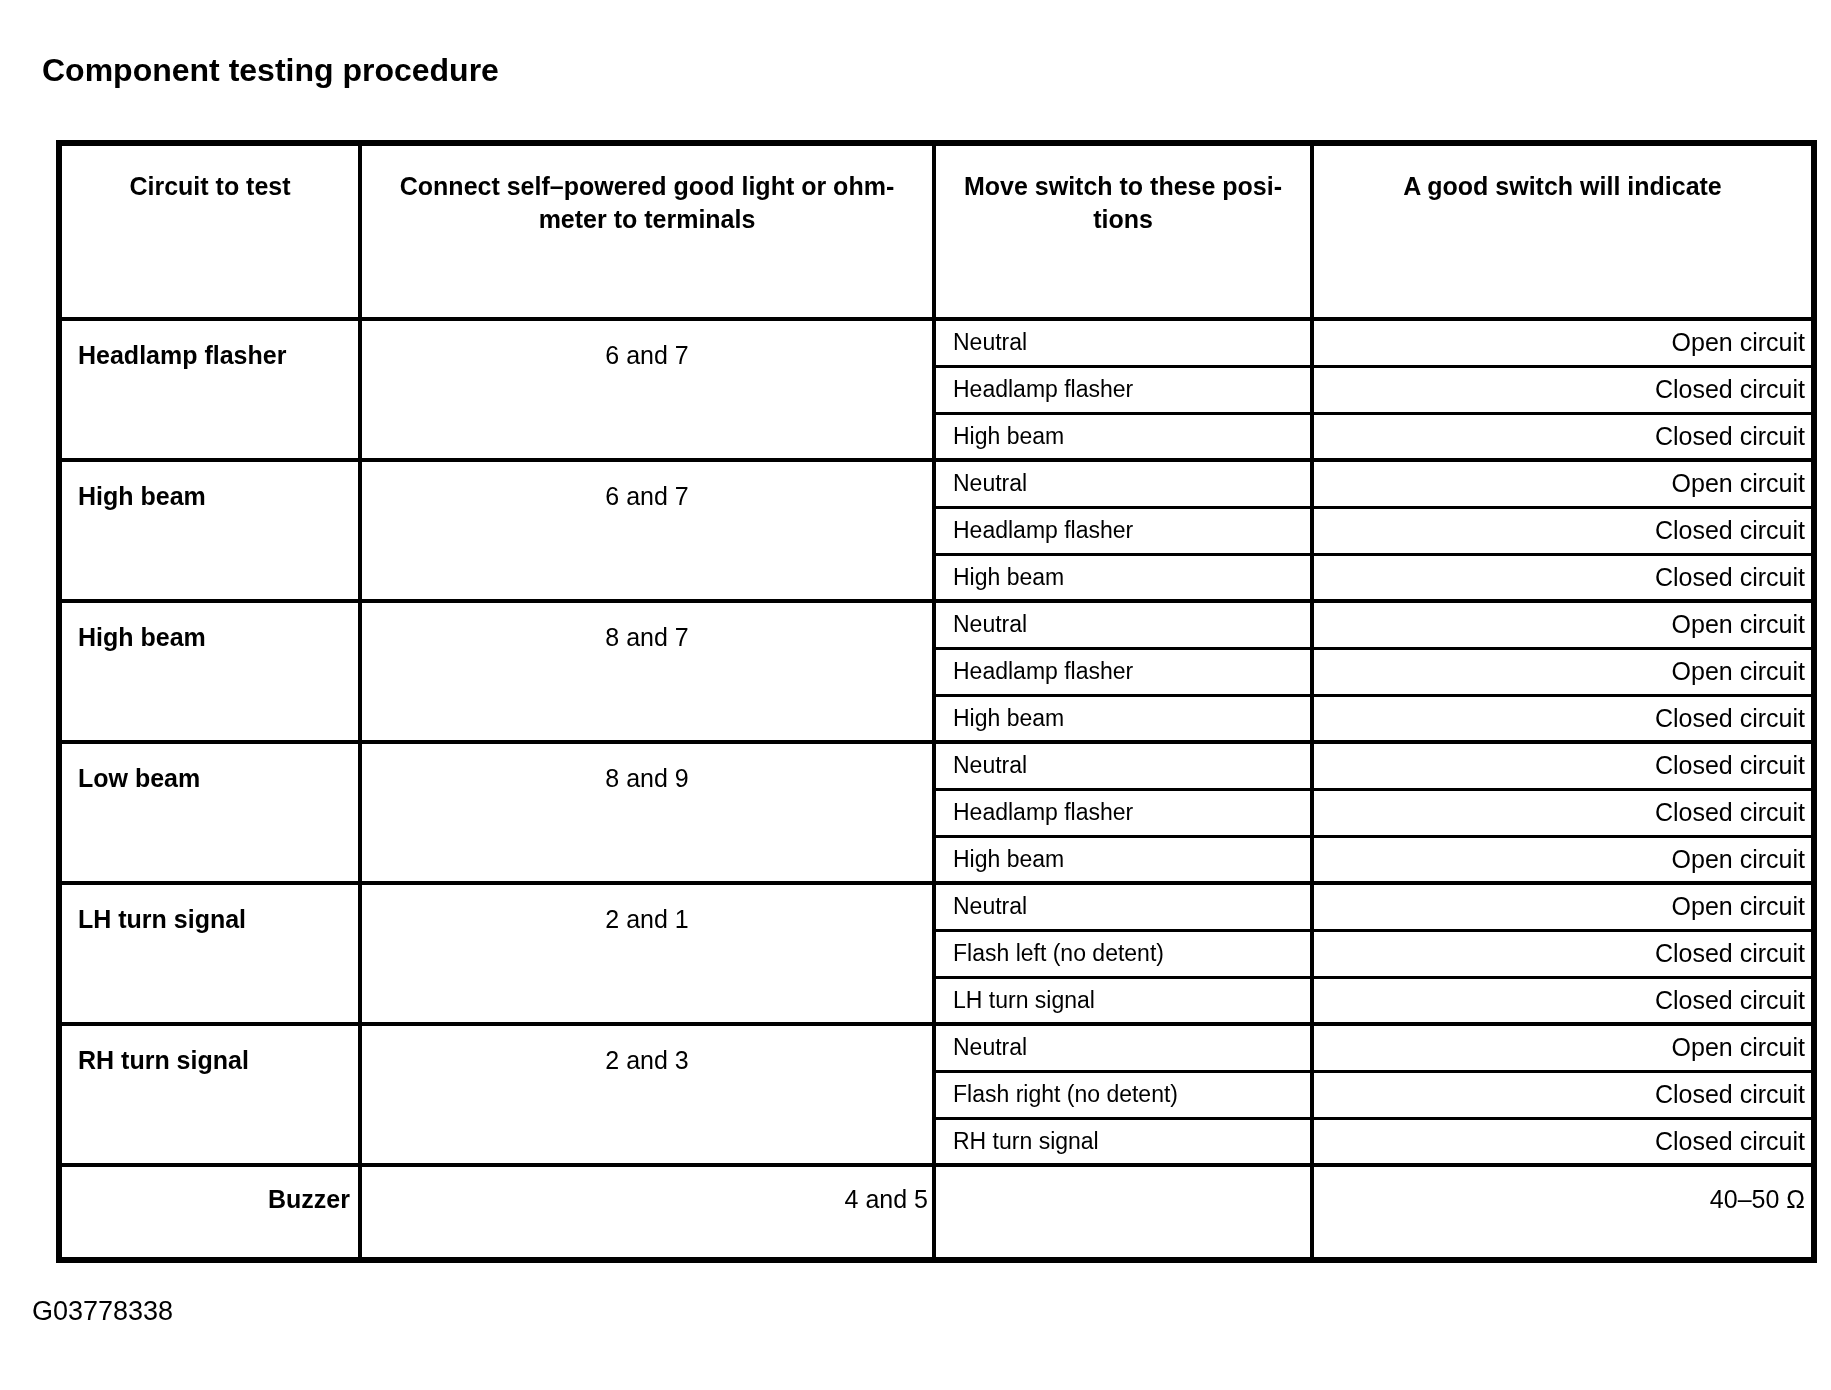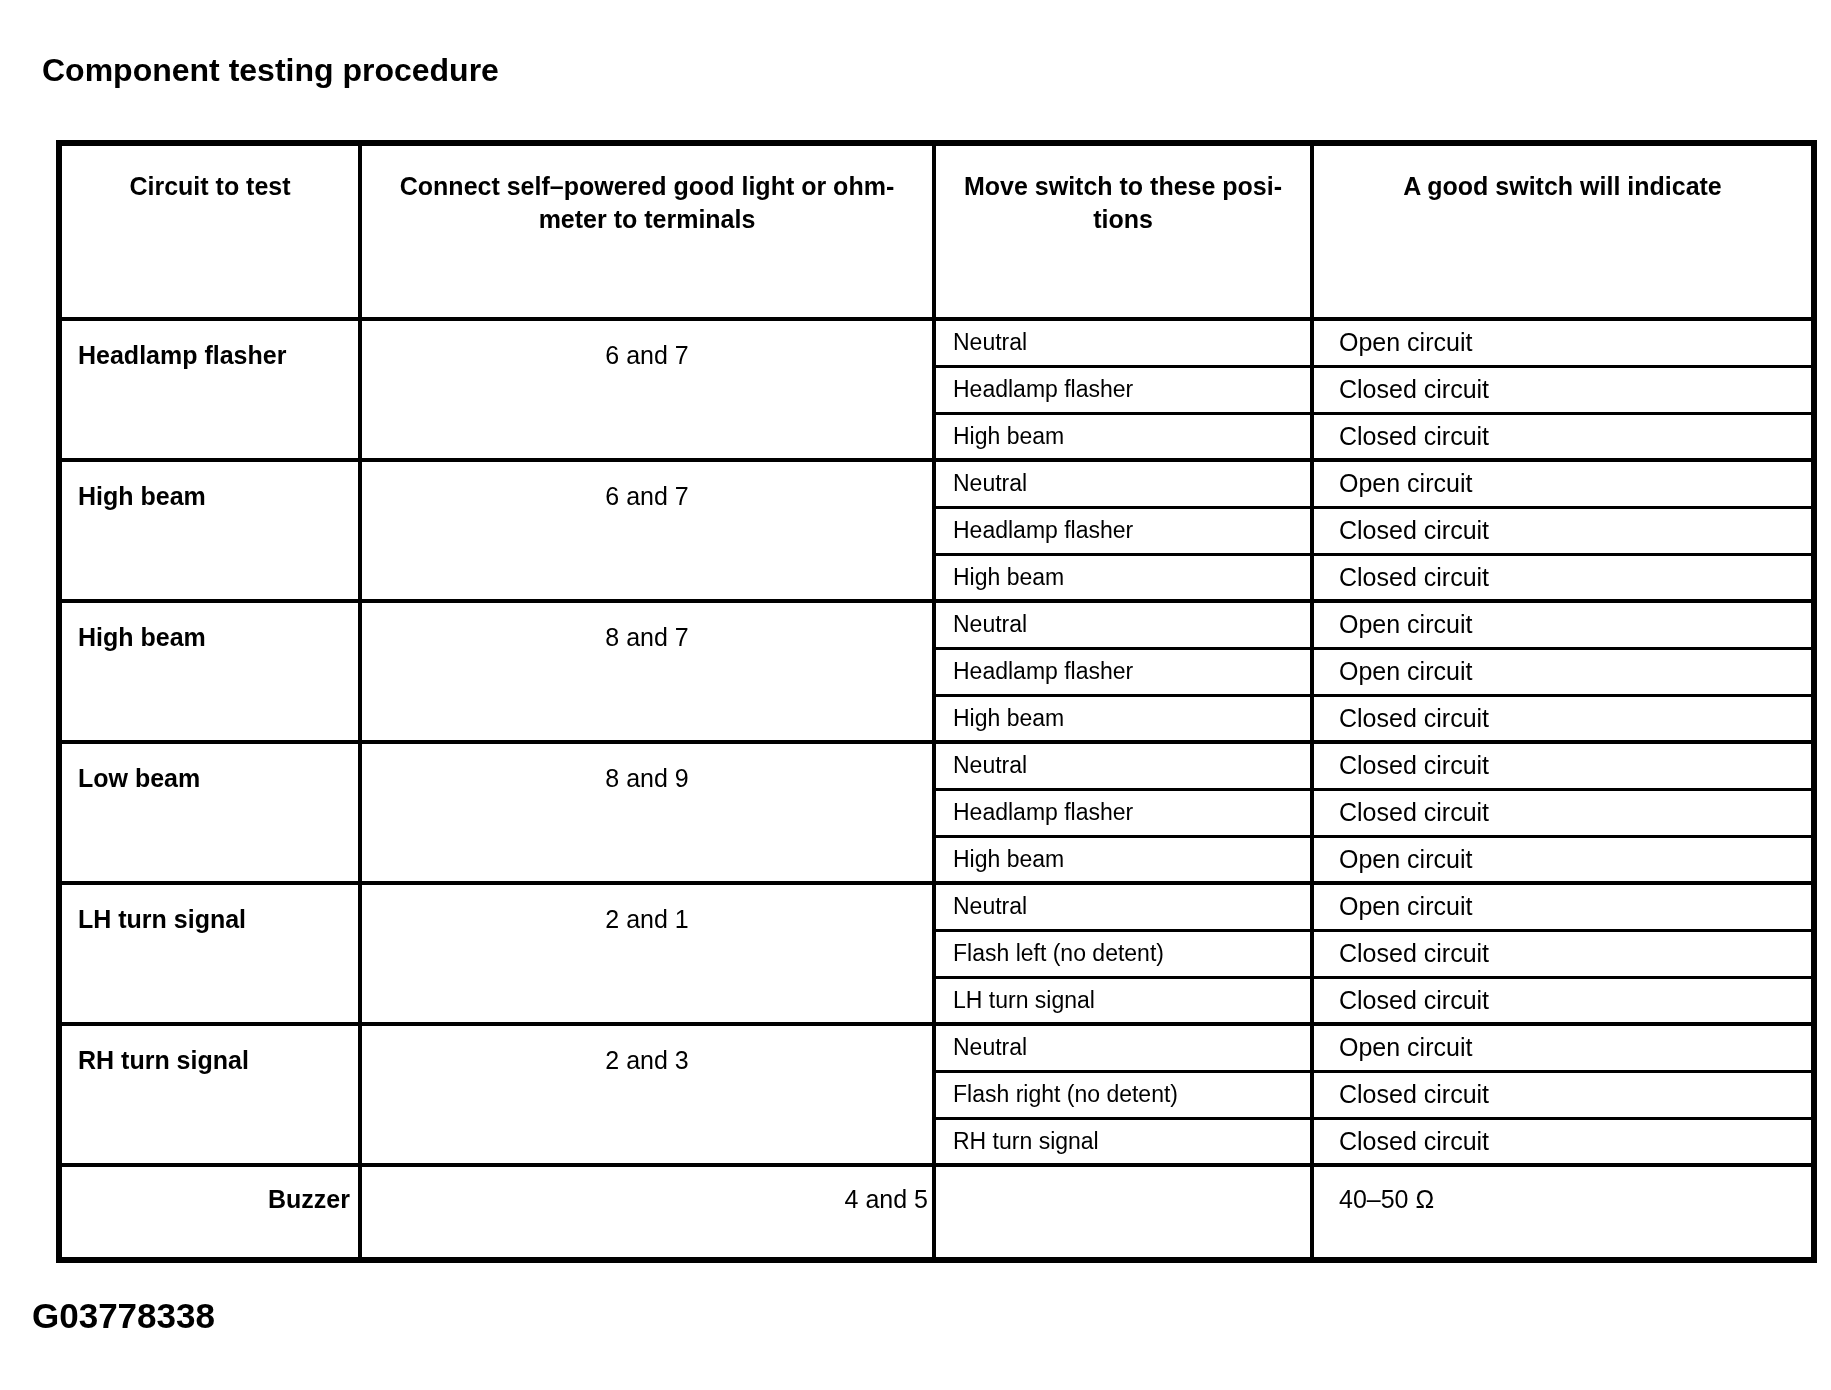--- a/index.html
+++ b/index.html
@@ -80,42 +80,42 @@
     height: 47px;
     vertical-align: middle;
     text-align: left;
     padding: 0 6px 0 17px;
     font-size: 23px;
     font-weight: normal;
   }
   td.indication {
     height: 47px;
     vertical-align: middle;
-    text-align: left;
+    text-align: right;
     padding: 0 6px 0 25px;
     font-size: 25px;
     font-weight: normal;
   }
   tr.tall-row td.position,
   tr.tall-row td.indication {
     height: 95px;
     vertical-align: top;
     padding-top: 18px;
   }
   tr.tall-row td.circuit,
   tr.tall-row td.terminals {
     padding-top: 18px;
     text-align: right;
   }
   .figure-id {
     position: absolute;
     left: 32px;
     top: 1296px;
-    font-size: 35px;
-    font-weight: bold;
+    font-size: 27px;
+    font-weight: normal;
   }
 </style>
 </head>
 <body>
 
 <div class="page-title">Component testing procedure</div>
 
 <div class="table-wrap">
   <table class="test-table">
     <colgroup>

